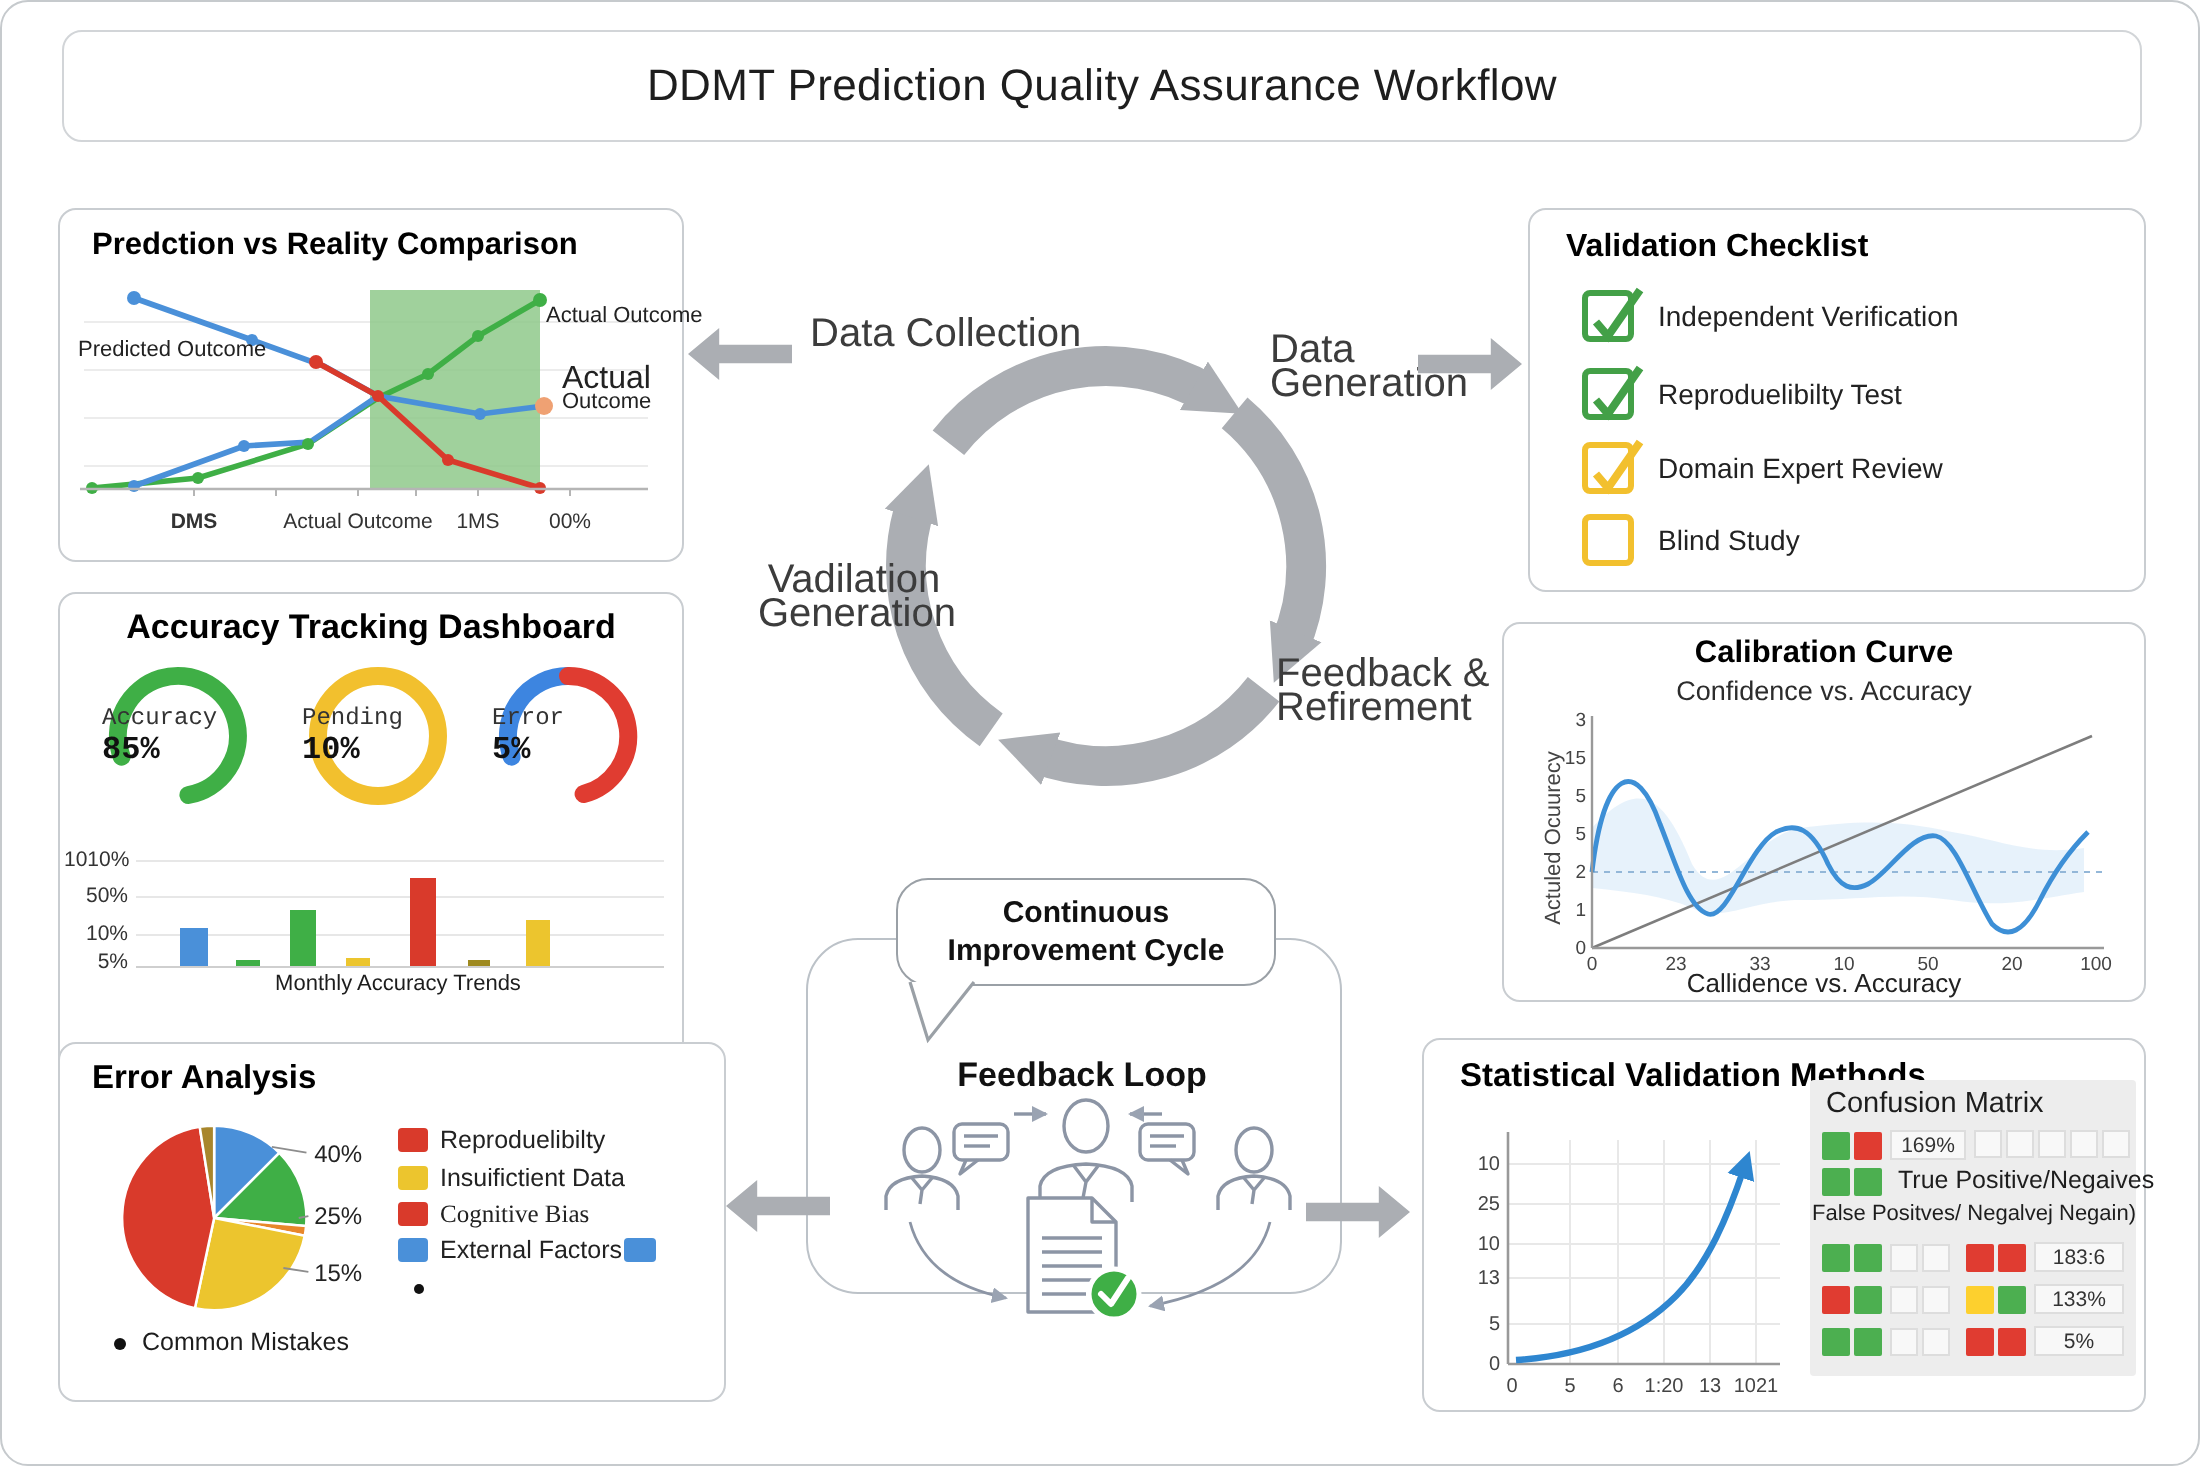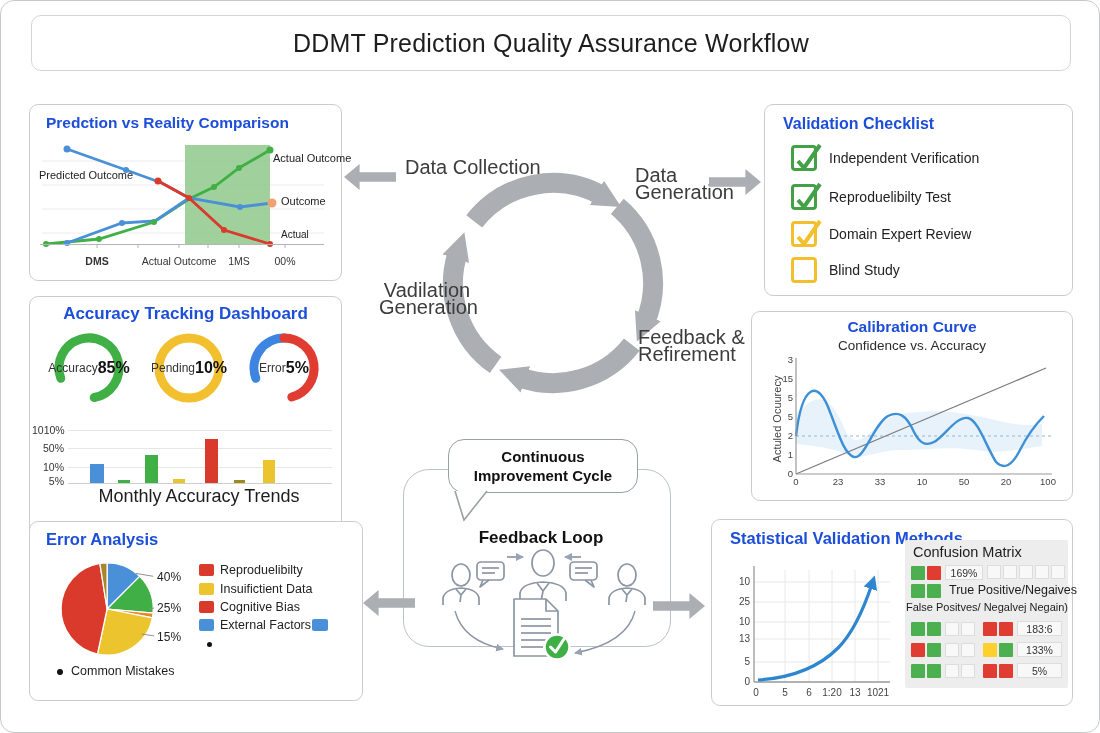--- a/index.html
+++ b/index.html
@@ -1,37 +1,37 @@
 <!DOCTYPE html>
 <html><head>
 <meta charset="utf-8">
 <style>
   *{box-sizing:border-box;margin:0;padding:0;}
   html,body{background:#fff;}
   body{font-family:"Liberation Sans",sans-serif;color:#222;}
   .canvas{position:relative;width:1100px;height:733px;background:#fff;overflow:hidden;
           border:1.5px solid #c6cacd;border-radius:14px;}
   .panel{position:absolute;background:#fff;border:1.4px solid #c9cdd1;border-radius:9px;}
-  .ptitle{font-weight:bold;color:#1d4ed8;}
+  .ptitle{font-weight:bold;color:#000000;}
   .abs{position:absolute;}
   .ctr{text-align:center;}
   svg{display:block;overflow:visible;}
   
   .title-box{position:absolute;left:30px;top:14px;width:1040px;height:56px;border:1.2px solid #d2d5d8;
              border-radius:10px;display:flex;align-items:center;justify-content:center;}
-  .title-box h1{font-size:25px;font-weight:500;color:#1e1e1e;letter-spacing:.2px;}
+  .title-box h1{font-size:22px;font-weight:500;color:#1e1e1e;letter-spacing:.2px;}
   
   .barrow{position:absolute;width:52px;height:26px;background:#abaeb3;z-index:5;}
   .barrow.left{clip-path:polygon(0 50%,30% 0,30% 32%,100% 32%,100% 68%,30% 68%,30% 100%);}
   .barrow.right{clip-path:polygon(100% 50%,70% 0,70% 32%,0 32%,0 68%,70% 68%,70% 100%);}
   
   .cyc-lab{position:absolute;font-size:20px;color:#3c3c3c;line-height:17px;}
   
   .gauge{position:absolute;width:76px;height:76px;}
-  .gauge .gtxt{position:absolute;inset:0;display:flex;align-items:center;justify-content:center;}
+  .gauge .gtxt{position:absolute;inset:0;display:flex;flex-direction:column;align-items:flex-start;justify-content:center;font-family:Liberation Mono, monospace;}
   .gauge .glab{font-size:12px;color:#333;}
   .gauge .gval{font-size:16px;font-weight:bold;color:#111;}
   
   .bgl{position:absolute;height:1px;background:#e7e7e7;left:38px;width:264px;}
   .bylab{position:absolute;width:32px;text-align:right;font-size:10.5px;color:#333;left:2px;}
   .bar{position:absolute;}
   
   .lg-sw{position:absolute;width:15px;height:12px;border-radius:2px;}
   .lg-tx{position:absolute;font-size:12.5px;color:#222;white-space:nowrap;}
   
@@ -106,21 +106,21 @@
         <line x1="59" y1="103" x2="59" y2="107"></line>
           <line x1="100" y1="103" x2="100" y2="107"></line>
         <line x1="141" y1="103" x2="141" y2="107"></line>
           <line x1="170" y1="103" x2="170" y2="107"></line>
         <line x1="201" y1="103" x2="201" y2="107"></line>
           <line x1="247" y1="103" x2="247" y2="107"></line>
       </g>
     </svg>
     <span class="abs" style="left:9px;top:64px;font-size:11px;color:#222;">Predicted Outcome</span>
     <span class="abs" style="left:243px;top:47px;font-size:11px;color:#222;white-space:nowrap;">Actual Outcome</span>
-    <span class="abs" style="left:251px;top:76px;font-size:10px;color:#222;margin-top:48px;">Actual</span>
+    <span class="abs" style="left:251px;top:76px;font-size:16px;color:#222;">Actual</span>
     <span class="abs" style="left:251px;top:90px;font-size:11px;color:#222;">Outcome</span>
     <span class="abs" style="left:67px;top:150px;font-size:10.5px;color:#333;transform:translateX(-50%);font-weight:bold;">DMS</span>
     <span class="abs" style="left:149px;top:150px;font-size:10.5px;color:#333;transform:translateX(-50%);white-space:nowrap;">Actual Outcome</span>
     <span class="abs" style="left:209px;top:150px;font-size:10.5px;color:#333;transform:translateX(-50%);">1MS</span>
     <span class="abs" style="left:255px;top:150px;font-size:10.5px;color:#333;transform:translateX(-50%);">00%</span>
   </section>
 
   <section class="panel" style="left:28px;top:295px;width:313px;height:264px;">
     <div class="ptitle ctr abs" style="left:0;top:7px;width:100%;font-size:17px;">Accuracy Tracking Dashboard</div>
 
@@ -161,21 +161,21 @@
     <span class="bylab" style="top:145px;">50%</span>
     <span class="bylab" style="top:164px;">10%</span>
     <span class="bylab" style="top:178px;">5%</span>
     <div class="bar" style="left:60px;top:167px;width:14px;height:19px;background:#4a90d9;"></div>
     <div class="bar" style="left:88px;top:183px;width:12px;height:3px;background:#3faf46;"></div>
     <div class="bar" style="left:115px;top:158px;width:13px;height:28px;background:#3faf46;"></div>
     <div class="bar" style="left:143px;top:182px;width:12px;height:4px;background:#ecc52e;"></div>
     <div class="bar" style="left:175px;top:142px;width:13px;height:44px;background:#d93a2b;"></div>
     <div class="bar" style="left:204px;top:183px;width:11px;height:3px;background:#9e891f;"></div>
     <div class="bar" style="left:233px;top:163px;width:12px;height:23px;background:#ecc52e;"></div>
-    <div class="ctr abs" style="left:36px;top:189px;width:266px;font-size:18px;color:#1d1d1d;">Monthly Accuracy Trends</div>
+    <div class="ctr abs" style="left:36px;top:189px;width:266px;font-size:11px;color:#1d1d1d;">Monthly Accuracy Trends</div>
   </section>
 
   <section class="panel" style="left:28px;top:520px;width:334px;height:180px;">
     <div class="ptitle abs" style="left:16px;top:8px;font-size:16.5px;">Error Analysis</div>
     <svg class="abs" style="left:27px;top:37px;" width="154" height="100" viewBox="-52 -52 160 104">
       <g stroke="#fff" stroke-width="1.3">
         <path d="M0,0 L0,-48 A48,48 0 0 1 33.9,-33.9 Z" fill="#4a90d9"></path>
         <path d="M0,0 L33.9,-33.9 A48,48 0 0 1 47.8,4.2 Z" fill="#3faf46"></path>
         <path d="M0,0 L47.8,4.2 A48,48 0 0 1 47.1,9.2 Z" fill="#e8872a"></path>
         <path d="M0,0 L47.1,9.2 A48,48 0 0 1 -10.0,46.9 Z" fill="#ecc52e"></path>
@@ -191,21 +191,21 @@
         <text x="52" y="-29">40%</text>
         <text x="52" y="3">25%</text>
         <text x="52" y="33">15%</text>
       </g>
     </svg>
     <div class="lg-sw" style="left:169px;top:42px;background:#d93a2b;"></div>
     <span class="lg-tx" style="left:190px;top:41px;">Reproduelibilty</span>
     <div class="lg-sw" style="left:169px;top:61px;background:#ecc52e;"></div>
     <span class="lg-tx" style="left:190px;top:60px;">Insuifictient Data</span>
     <div class="lg-sw" style="left:169px;top:79px;background:#d93a2b;"></div>
-    <span class="lg-tx" style="left:190px;top:78px;">Cognitive Bias</span>
+    <span class="lg-tx" style="left:190px;top:78px;font-family:Liberation Serif, serif;">Cognitive Bias</span>
     <div class="lg-sw" style="left:169px;top:97px;background:#4a90d9;"></div>
     <span class="lg-tx" style="left:190px;top:96px;">External Factors</span>
     <div class="lg-sw" style="left:282px;top:97px;width:16px;background:#4a90d9;"></div>
     <div class="abs" style="left:177px;top:120px;width:5px;height:5px;border-radius:50%;background:#111;"></div>
     <div class="abs" style="left:27px;top:147px;width:6px;height:6px;border-radius:50%;background:#111;"></div>
     <span class="abs" style="left:41px;top:142px;font-size:12.5px;color:#1d1d1d;">Common Mistakes</span>
   </section>
 
   <svg class="abs" style="left:430px;top:160px;" width="244" height="244" viewBox="0 0 244 244">
     <defs>
@@ -352,20 +352,21 @@
       <g font-size="9.5" fill="#444" text-anchor="middle">
         <text x="16" y="131">0</text>
         <text x="58" y="131">23</text>
         <text x="100" y="131">33</text>
         <text x="142" y="131">10</text>
         <text x="184" y="131">50</text>
         <text x="226" y="131">20</text>
         <text x="268" y="131">100</text>
       </g>
     </svg>
+    <div class="ctr abs" style="left:0;top:172px;width:100%;font-size:13px;color:#222;">Callidence vs. Accuracy</div>
   </section>
 
   <section class="panel" style="left:710px;top:518px;width:362px;height:187px;">
     <div class="ptitle abs" style="left:18px;top:9px;font-size:16.5px;">Statistical Validation Methods</div>
     <svg class="abs" style="left:18px;top:36px;" width="168" height="146" viewBox="0 0 168 146">
       <defs>
         <marker id="blueArrow" markerUnits="userSpaceOnUse" markerWidth="16" markerHeight="16" refX="5" refY="8" orient="auto">
           <path d="M0,1 L14,8 L0,15 Z" fill="#2e86d0"></path>
         </marker>
       </defs>

